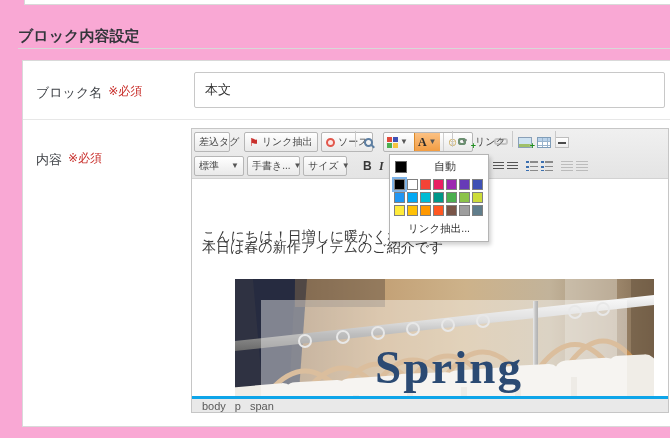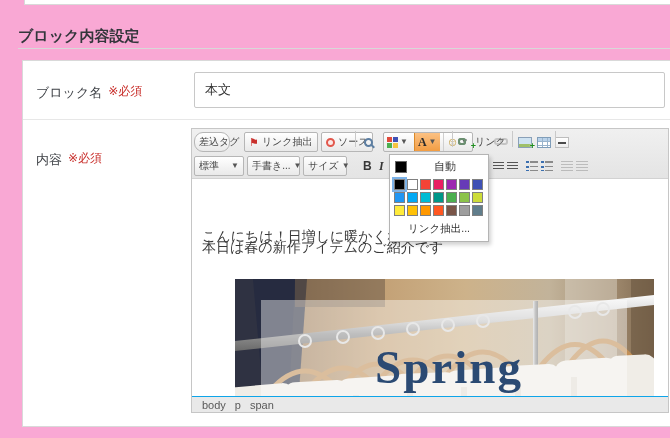--- a/index.html
+++ b/index.html
@@ -93,21 +93,21 @@
   .swatch.selected { outline:2px solid #7db3e8; }
   .more-colors { text-align:center; font-size:10.5px; color:#333; padding:3px 0 5px 0; cursor:pointer; }
 
   
   .edit-area { position:absolute; left:0; top:50px; right:0; height:219px; background:#fff; overflow:hidden; }
   .content-line { position:absolute; left:10px; font-size:14px; color:#383838; white-space:nowrap; }
   .content-image { position:absolute; left:43px; top:100px; width:419px; height:169px; }
 
   
   .path-bar { position:absolute; left:0; right:0; bottom:0; height:16px; background:#e9e9e9;
-              border-top:1px solid #0ea5e9; display:flex; align-items:center; padding-left:10px; gap:9px; }
+              border-top:3px solid #0ea5e9; display:flex; align-items:center; padding-left:10px; gap:9px; }
   .path-item { font-size:11px; color:#5a5a5a; cursor:pointer; }
 </style>
 </head>
 <body>
 
 <div id="screen">
 
   <div class="top-strip"></div>
 
   <div class="page-title">ブロック内容設定</div>
@@ -122,21 +122,21 @@
 
     <div class="row-divider"></div>
 
     <div class="field-label" style="left:13px; top:89px;">
       <span>内容</span><span class="required">※必須</span>
     </div>
 
     <div class="editor">
       <div class="toolbar">
 
-        <div class="tb-item row1 chip combo" style="left:2px; width:36px;border-radius:9px;">
+        <div class="tb-item row1 chip combo" style="left:2px; width:36px;">
           <span>差込タグ</span>
           <span class="arrow">▼</span>
         </div>
         <div class="tb-item row1 chip" style="left:52px;">
           <span class="icon-flag">⚑</span>
           <span>リンク抽出</span>
         </div>
         <div class="tb-item row1 chip" style="left:129px;justify-content:center;">
           <span class="icon-source"></span>
           <span>ソース</span>

